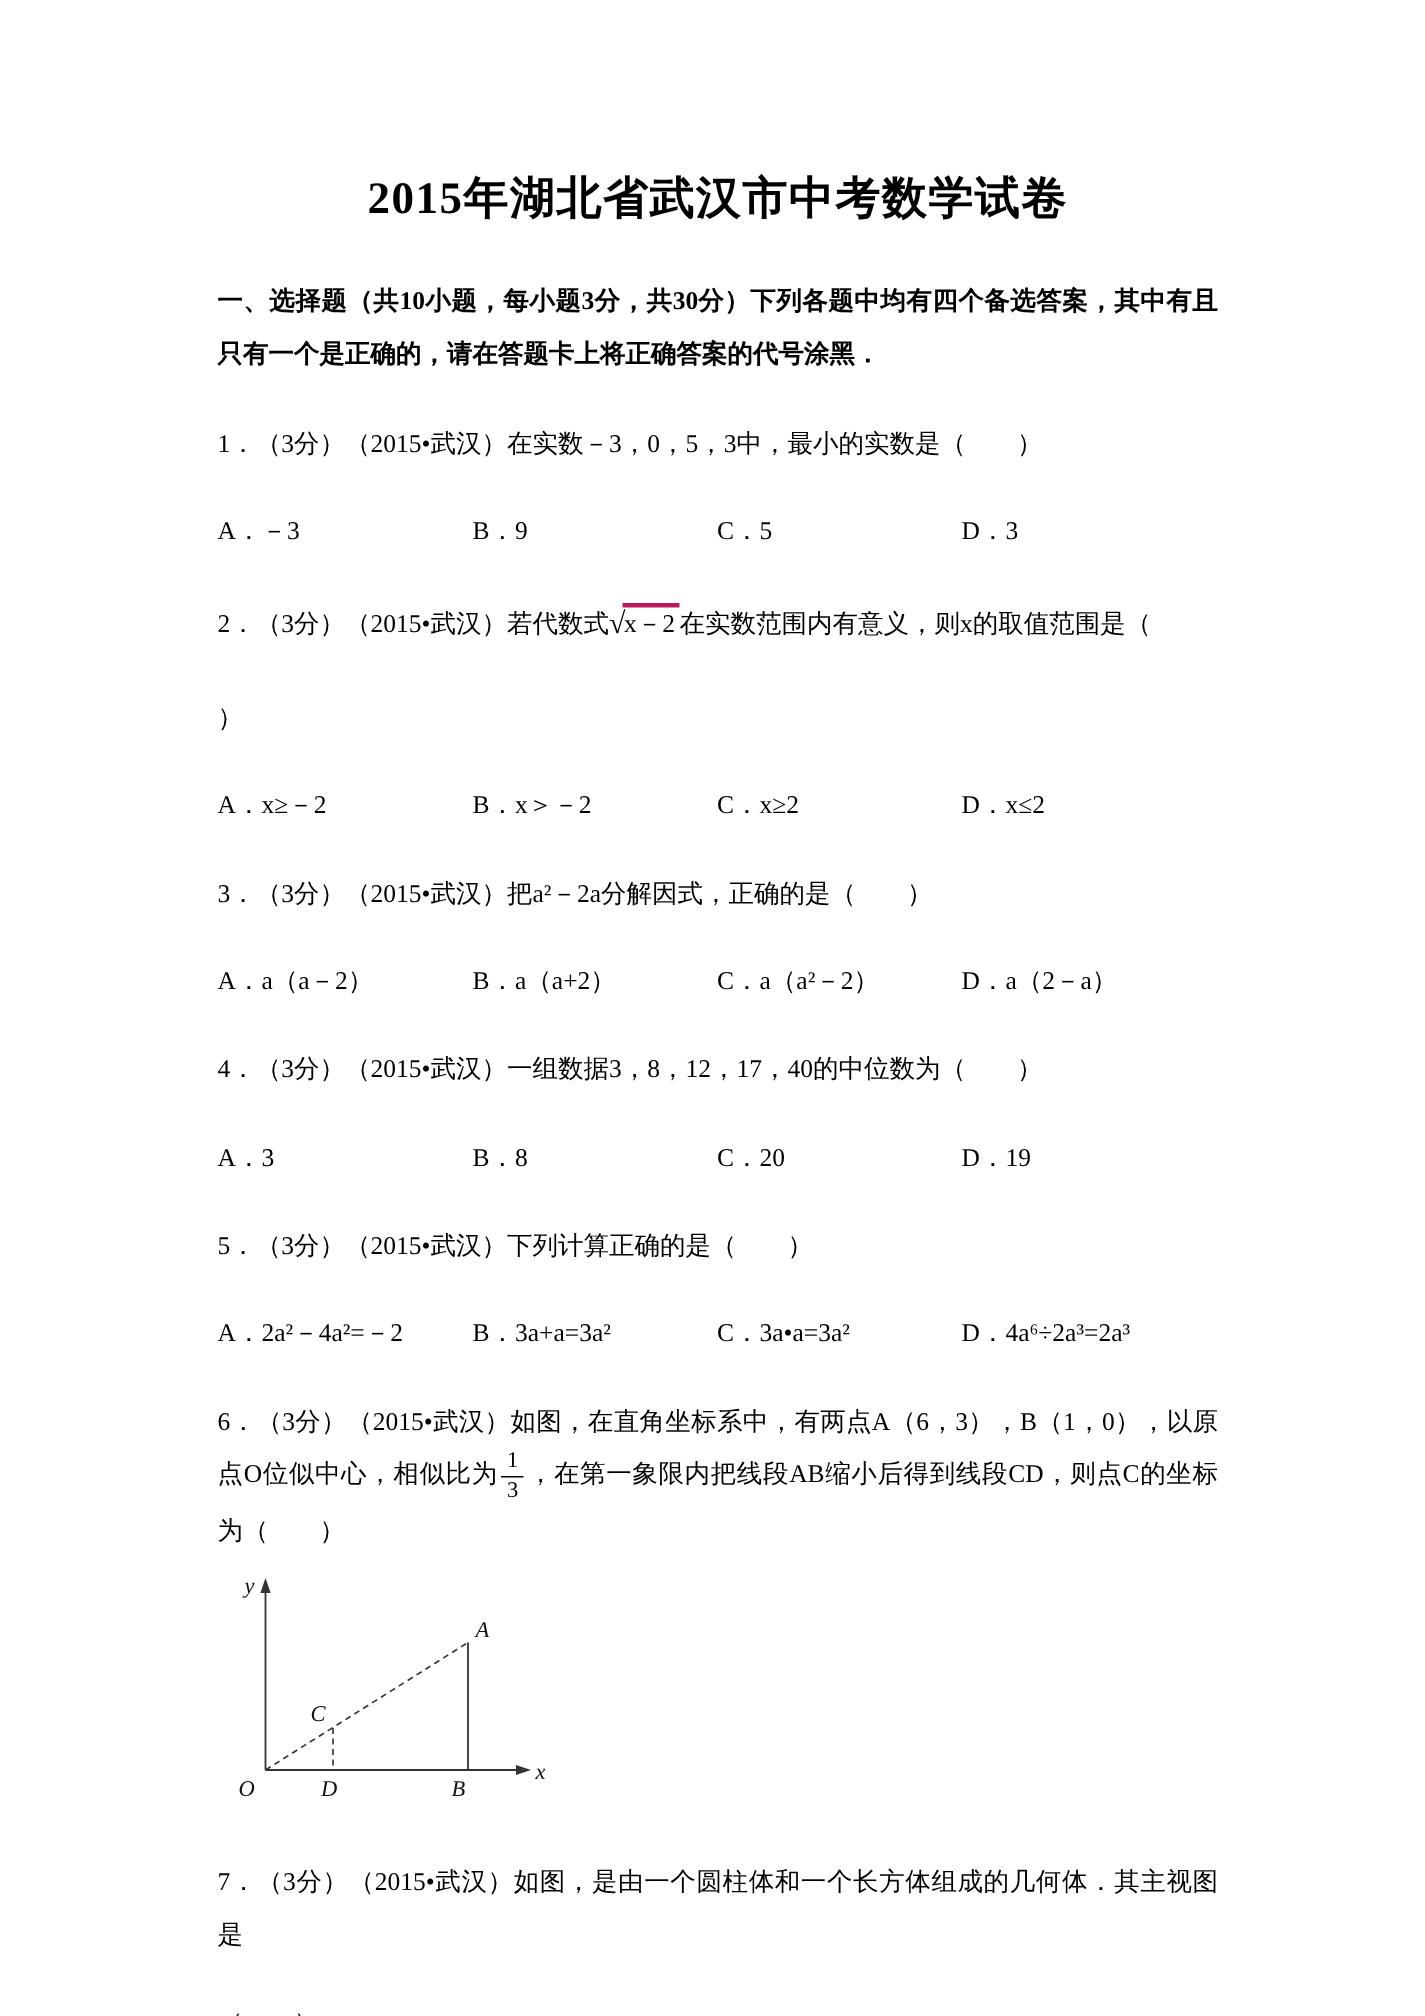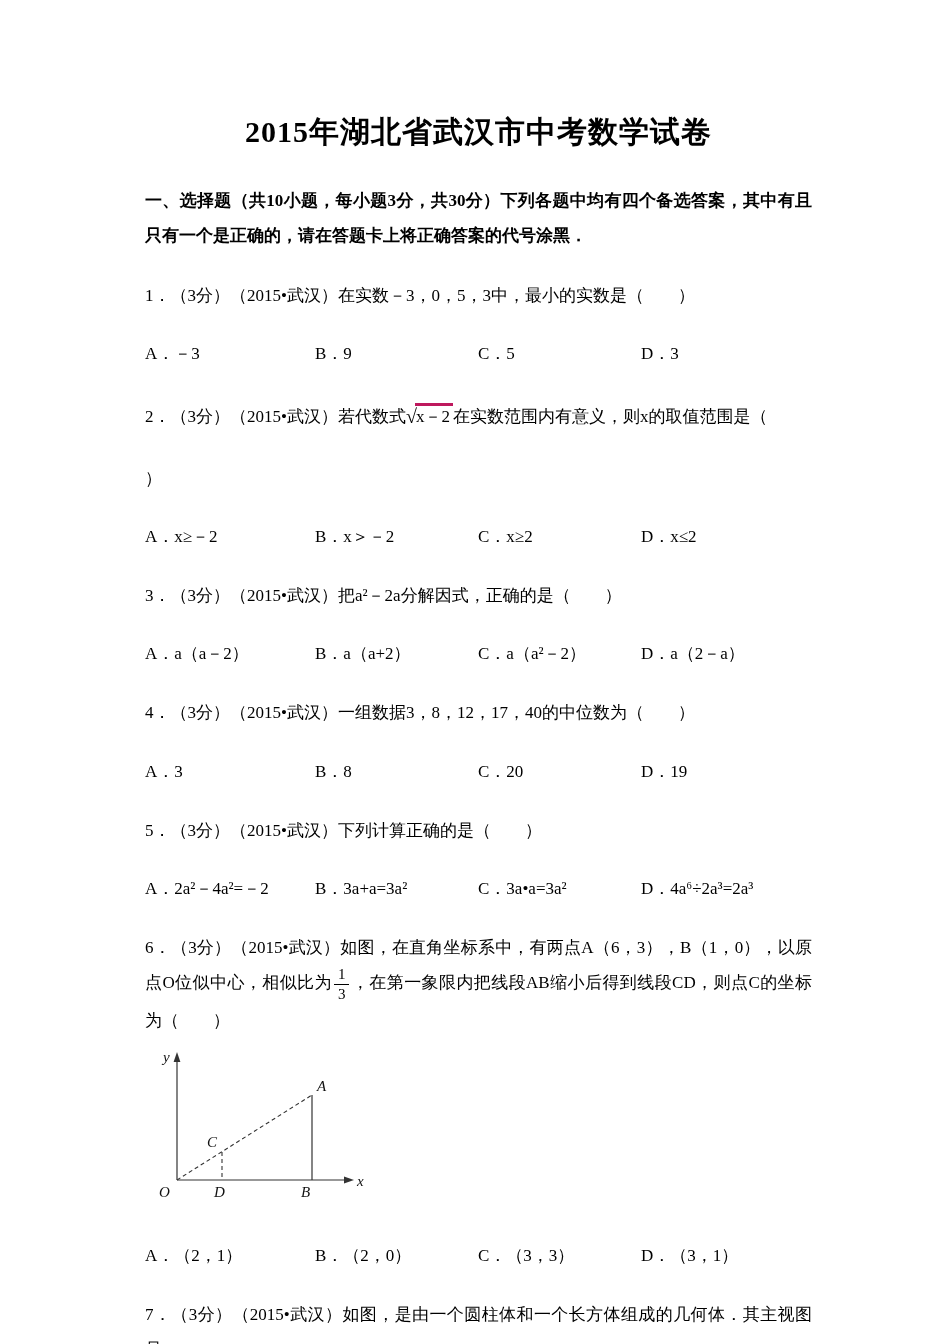--- a/index.html
+++ b/index.html
@@ -108,26 +108,20 @@
 
       <text class="fig-label" x="16" y="17">y</text>
       <text class="fig-label" x="210" y="141">x</text>
       <text class="fig-label" x="12" y="152">O</text>
       <text class="fig-label" x="170" y="46">A</text>
       <text class="fig-label" x="154" y="152">B</text>
       <text class="fig-label" x="60" y="102">C</text>
       <text class="fig-label" x="67" y="152">D</text>
     </svg>
 
-    <div class="opts">
-      <span>A．（2，1）</span>
-      <span>B．（2，0）</span>
-      <span>C．（3，3）</span>
-      <span>D．（3，1）</span>
-    </div>
   </div>
 
   <div>
     <div class="stem">7．（3分）（2015•武汉）如图，是由一个圆柱体和一个长方体组成的几何体．其主视图是</div>
     <div class="stem">（　　）</div>
 
     <svg class="solid-fig" width="150" height="100" viewBox="0 0 150 100">
 
       <polygon class="s" points="8,52 100,52 122,38 30,38"></polygon>
       <polygon class="s" points="100,52 122,38 122,64 100,78"></polygon>

